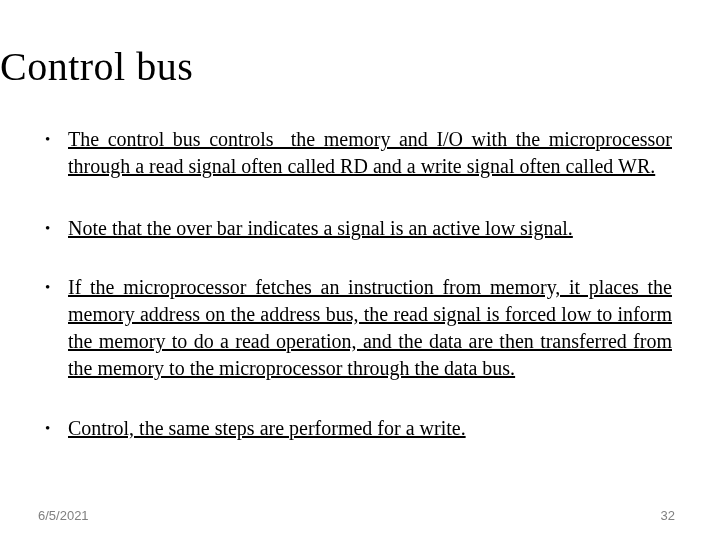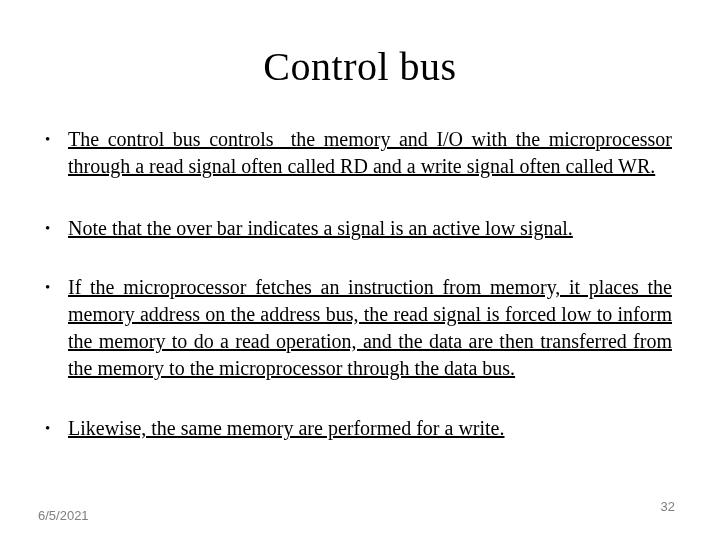--- a/index.html
+++ b/index.html
@@ -13,21 +13,20 @@
     height: 540px;
     margin: 0 auto;
     background: #ffffff;
     overflow: hidden;
     font-family: "Liberation Serif", "DejaVu Serif", serif;
     color: #000000;
   }
   .slide-title {
     margin: 0;
     padding-top: 44px;
-    text-align: center;
     font-size: 40px;
     font-weight: 400;
     line-height: 1.15;
     letter-spacing: 0.5px;
     color: #000000;
   }
   .bullet-list {
     list-style: none;
     margin: 0;
     padding: 36px 48px 0 45px; 
@@ -63,21 +62,21 @@
     position: absolute;
     left: 38px;
     bottom: 17px;
     font-family: "Liberation Sans", "DejaVu Sans", sans-serif;
     font-size: 13px;
     color: #808080;
   }
   .footer-page-number {
     position: absolute;
     right: 45px;
-    bottom: 26px;
+    bottom: 17px;
     font-family: "Liberation Sans", "DejaVu Sans", sans-serif;
     font-size: 13px;
     color: #808080;
   }
 </style>
 </head>
 <body>
 
 <div class="slide">
 
@@ -91,21 +90,21 @@
     <li class="bullet-item">
       <span class="bullet-marker">•</span>
       <span class="bullet-text">Note that the over bar indicates a signal is an active low signal.</span>
     </li>
     <li class="bullet-item">
       <span class="bullet-marker">•</span>
       <span class="bullet-text justify">If the microprocessor fetches an instruction from memory, it places the memory address on the address bus, the read signal is forced low to inform the memory to do a read operation, and the data are then transferred from the memory to the microprocessor through the data bus.</span>
     </li>
     <li class="bullet-item">
       <span class="bullet-marker">•</span>
-      <span class="bullet-text">Likewise, the same memory are performed for a write.</span>
+      <span class="bullet-text">Control, the same steps are performed for a write.</span>
     </li>
   </ul>
 
   <div class="footer-date">6/5/2021</div>
 
   <div class="footer-page-number">32</div>
 
 </div>
 
 </body></html>

